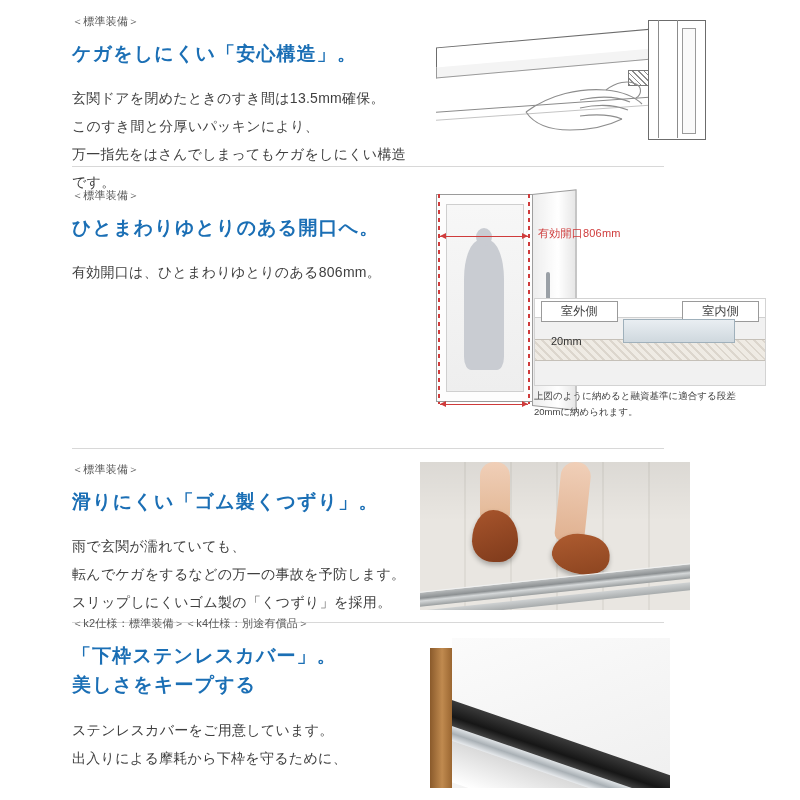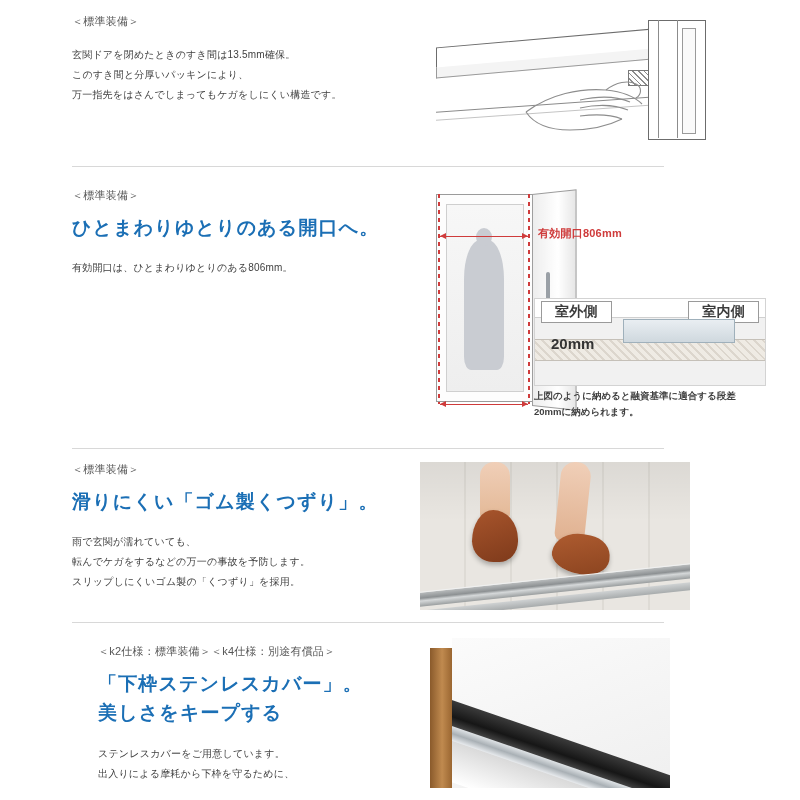--- a/index.html
+++ b/index.html
@@ -47,33 +47,32 @@
   .headline {
     font-size: 19px;
     line-height: 1.55;
     color: #1b6fb5;
     font-weight: 700;
     letter-spacing: 0.06em;
     margin: 0 0 16px 0;
   }
   .headline span { display: block; }
   .body {
-    font-size: 10px;
+    font-size: 14px;
     line-height: 2.0;
     color: #3f3f3f;
     letter-spacing: 0.02em;
     margin: 0;
   }
   .body span { display: block; }
 
   
   .figure {
     position: absolute;
     box-sizing: border-box;
-    font-weight: bold;
   }
 
   
   #fig1 { left: 430px; top: 8px; width: 330px; height: 140px; }
   .s1-beam {
     position: absolute;
     left: 6px; top: 30px;
     width: 214px; height: 26px;
     background: #ffffff;
     border: 1px solid #6c6c6c;
@@ -219,33 +218,33 @@
     width: 230px; height: 86px;
     background: #f1f1f1;
     border: 1px solid #d3d3d3;
   }
   .s2-sec-top {
     position:absolute; left:0; top:0; width:230px; height:18px;
     background:#ffffff; border-bottom:1px solid #d0d0d0;
   }
   .s2-tag {
     position: absolute;
-    font-size: 14px;
+    font-size: 12px;
     color: #3c3c3c;
     background: #ffffff;
     border: 1px solid #9a9a9a;
-    padding: 1px 13px;
+    padding: 1px 19px;
     letter-spacing: .02em;
     white-space: nowrap;
   }
   .s2-tag.left { left: 6px; top: 2px; }
   .s2-tag.right { right: 6px; top: 2px; }
   .s2-20 {
     position: absolute; left: 16px; top: 36px;
-    font-size: 15px; color: #333;
+    font-size: 11px; color: #333;
   }
   .s2-hatchband {
     position: absolute; left: 0; top: 40px; width: 230px; height: 20px;
     background: repeating-linear-gradient(45deg,#dcd6cd 0 2px,#efebe4 2px 6px);
     border-top: 1px solid #c5c0b8;
     border-bottom: 1px solid #c5c0b8;
   }
   .s2-metal {
     position: absolute; left: 88px; top: 20px; width: 110px; height: 22px;
     background: linear-gradient(180deg,#e9eef2,#cfd8de);
@@ -336,20 +335,21 @@
 </style>
 </head>
 <body>
 
 <div class="page">
 
   <div class="section">
     <div class="txtcol" style="left:72px; top:14px; width:340px;">
       <p class="eyebrow">＜標準装備＞</p>
       <h2 class="headline">
+        <span>ケガをしにくい「安心構造」。</span>
       </h2>
       <p class="body">
         <span>玄関ドアを閉めたときのすき間は13.5mm確保。</span>
         <span>このすき間と分厚いパッキンにより、</span>
         <span>万一指先をはさんでしまってもケガをしにくい構造です。</span>
       </p>
     </div>
 
     <div class="figure" id="fig1">
       <div class="s1-beam"></div>
@@ -431,21 +431,21 @@
         <div class="p3-shoe-a"></div>
         <div class="p3-shoe-b"></div>
         <div class="p3-rail"></div>
         <div class="p3-rail2"></div>
       </div>
     </div>
     <div class="divider" style="top:622px;"></div>
   </div>
 
   <div class="section">
-    <div class="txtcol" style="left:72px; top:644px; width:360px;margin-left:26px;">
+    <div class="txtcol" style="left:72px; top:616px; width:360px;">
       <p class="eyebrow">＜k2仕様：標準装備＞＜k4仕様：別途有償品＞</p>
       <h2 class="headline">
         <span>「下枠ステンレスカバー」。</span>
         <span>美しさをキープする</span>
       </h2>
       <p class="body">
         <span>ステンレスカバーをご用意しています。</span>
         <span>出入りによる摩耗から下枠を守るために、</span>
       </p>
     </div>

